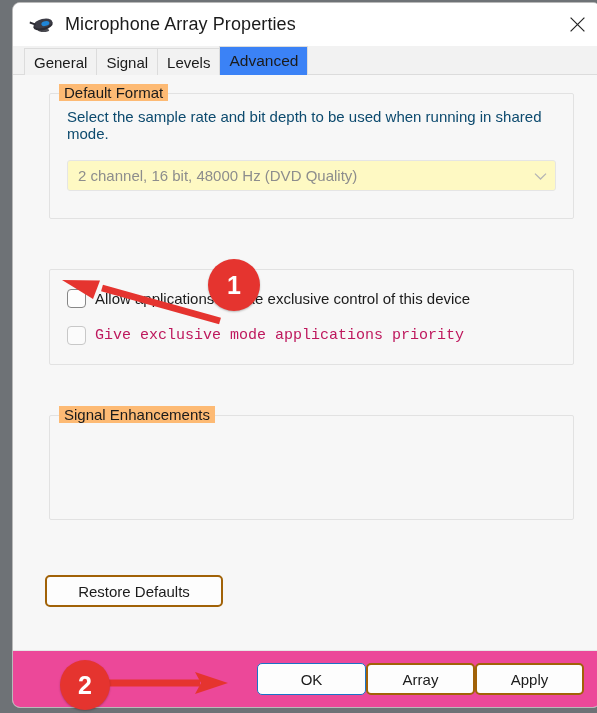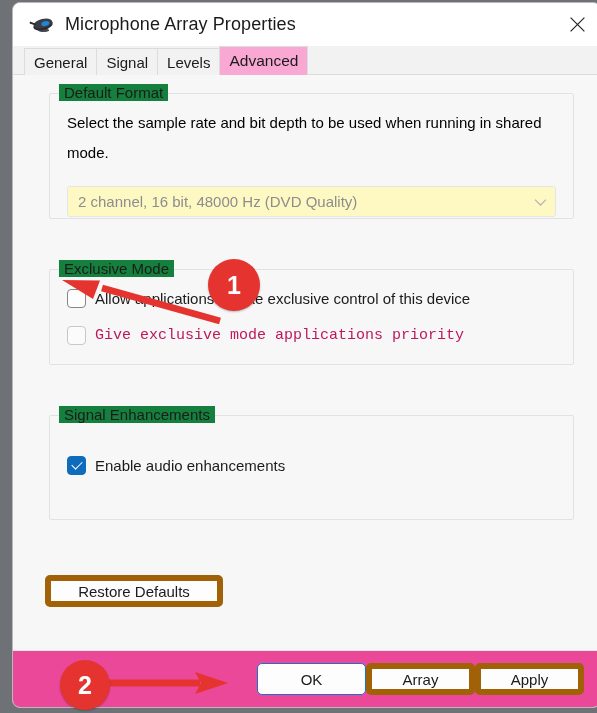--- a/index.html
+++ b/index.html
@@ -79,21 +79,21 @@
     color: #1b1b1b;
     background: #f2f2f2;
     border: 1px solid #dcdcdc;
     border-bottom: none;
     margin-right: -1px;
     position: relative;
     z-index: 1;
     white-space: nowrap;
   }
   .tab.active {
-    background: #f9a8d4;
+    background: #3b82f6;
     height: 29px;
     z-index: 3;
     border-color: #dcdcdc;
     font-size: 15.5px;
   }
 
   
   .page {
     flex: 1 1 auto;
     background: #f7f7f7;
@@ -104,32 +104,32 @@
   .group {
     position: absolute;
     left: 36px;
     width: 525px;
     border: 1px solid #e2e2e2;
     border-radius: 2px;
   }
   .group-title {
     position: absolute;
     top: -10px; left: 9px;
-    background: #15803d;
+    background: #fdba74;
     padding: 0 5px;
     font-size: 15px;
     color: #1b1b1b;
     white-space: nowrap;
   }
   .group-body { padding: 14px 17px 14px 17px; }
 
   .desc {
     font-size: 15px;
-    color: #000000;
-    line-height: 30px;
+    color: #0c4a6e;
+    line-height: 17px;
     margin: 0 0 0 0;
   }
 
   
   .combo {
     margin-top: 18px;
     height: 31px;
     background: #fef9c3;
     border: 1px solid #e5e5e5;
     border-radius: 3px;
@@ -172,21 +172,21 @@
     border-bottom: 1.8px solid #fff;
     transform: rotate(-45deg);
   }
   .cblabel { font-size: 15px; color: #1b1b1b; white-space: nowrap; }
   .cblabel.disabled { color: #be185d; font-family: Liberation Mono, monospace; }
 
   
   .btn {
     height: 32px;
     background: #fdfdfd;
-    border: 6px solid #a16207;
+    border: 2px solid #a16207;
     border-radius: 5px;
     font-size: 15px;
     color: #1b1b1b;
     display: flex;
     align-items: center;
     justify-content: center;
     font-family: "Liberation Sans", sans-serif;
     white-space: nowrap;
     cursor: default;
   }
@@ -290,40 +290,35 @@
           <span class="chev">
             <svg width="13" height="9" viewBox="0 0 13 9">
               <path d="M1 1.6 L6.5 7 L12 1.6" stroke="#b5b5b5" stroke-width="1.3" fill="none"></path>
             </svg>
           </span>
         </div>
       </div>
     </div>
 
     <div class="group" id="group-exclusive-mode" style="top:194px; height:96px;">
-      <div class="group-title">Exclusive Mode</div>
       <div class="group-body" style="padding-top:17px;">
         <div class="cbrow">
           <span class="cbox"></span>
           <span class="cblabel">Allow applications to take exclusive control of this device</span>
         </div>
         <div class="cbrow">
           <span class="cbox disabled"></span>
           <span class="cblabel disabled">Give exclusive mode applications priority</span>
         </div>
       </div>
     </div>
 
     <div class="group" id="group-signal-enhancements" style="top:340px; height:105px;">
       <div class="group-title">Signal Enhancements</div>
       <div class="group-body" style="padding-top:16px;">
-        <div class="cbrow" style="margin-top:22px;">
-          <span class="cbox checked"></span>
-          <span class="cblabel">Enable audio enhancements</span>
-        </div>
       </div>
     </div>
 
     <div class="btn" id="restore-defaults-button">
       <span>Restore Defaults</span>
     </div>
 
   </div>
 
   <div class="footer">

